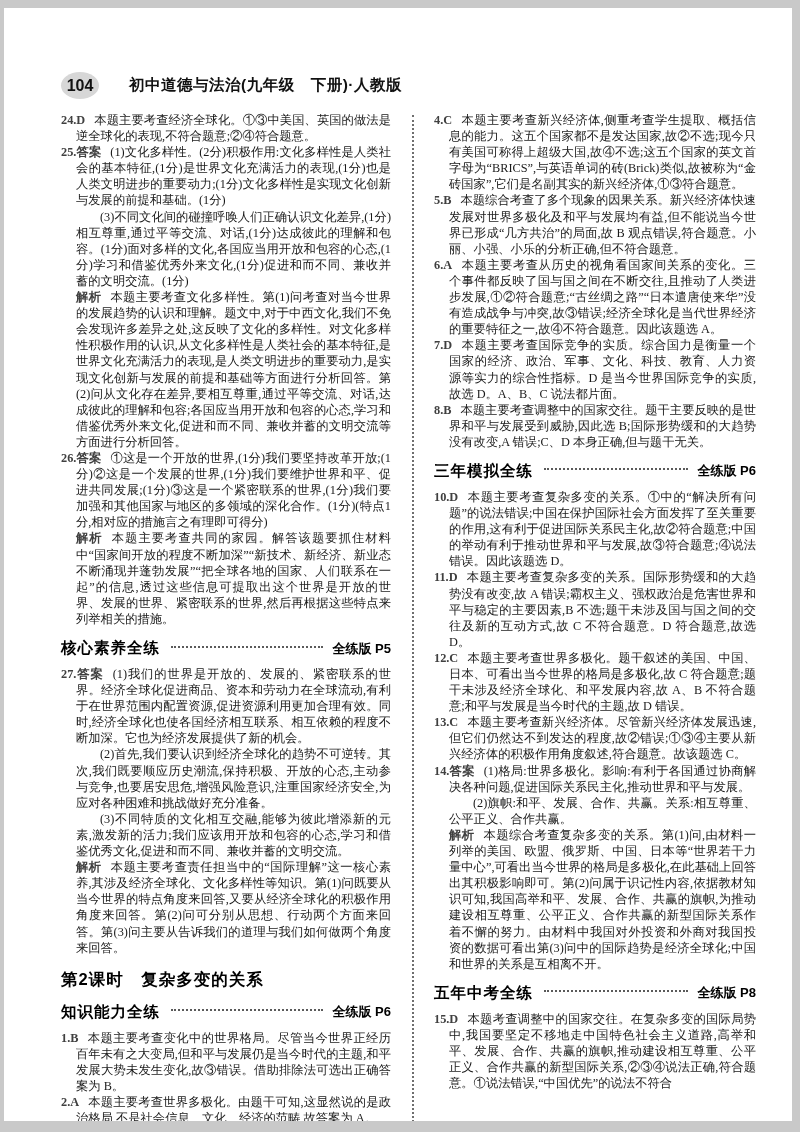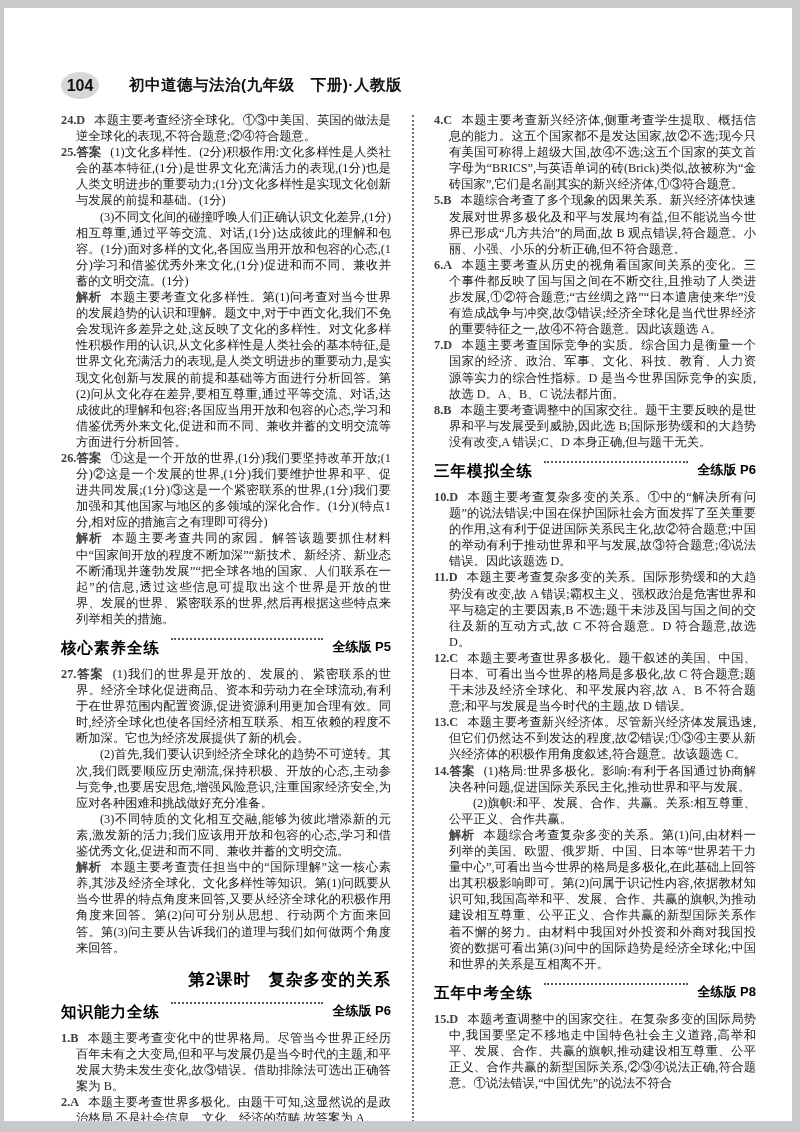--- a/index.html
+++ b/index.html
@@ -37,30 +37,30 @@
     margin:0;font-size:12.3px;line-height:16.1px;
     text-align:justify;text-justify:inter-ideograph;
     word-break:break-all;
   }
   .para.lead{text-indent:-15px;}
   .para.sub{text-indent:24px;}
   .para.analysis{text-indent:0;}
   .lbl{font-weight:bold;color:#404040;margin-right:9px;}
   
   .section-row{
-    display:flex;align-items:flex-start;
+    display:flex;align-items:center;
     margin:11px 0 7px 0;
     font-family:"Liberation Sans", sans-serif;font-weight:bold;color:#000;
   }
   .sec-title{font-size:15.5px;letter-spacing:1px;white-space:nowrap;}
   .leader{flex:1;border-bottom:2px dotted #5a5a5a;margin:0 9px 4px 11px;min-width:20px;}
   .sec-page{font-size:13px;white-space:nowrap;}
   
   .chapter{
-    text-align:right;
+    text-align:left;
     font-family:"Liberation Sans", sans-serif;font-weight:bold;
     font-size:16.5px;color:#000;
     margin:13px 0 6px 0;letter-spacing:1px;
   }
 </style>
 </head>
 <body>
 
 <div class="sheet">
 

